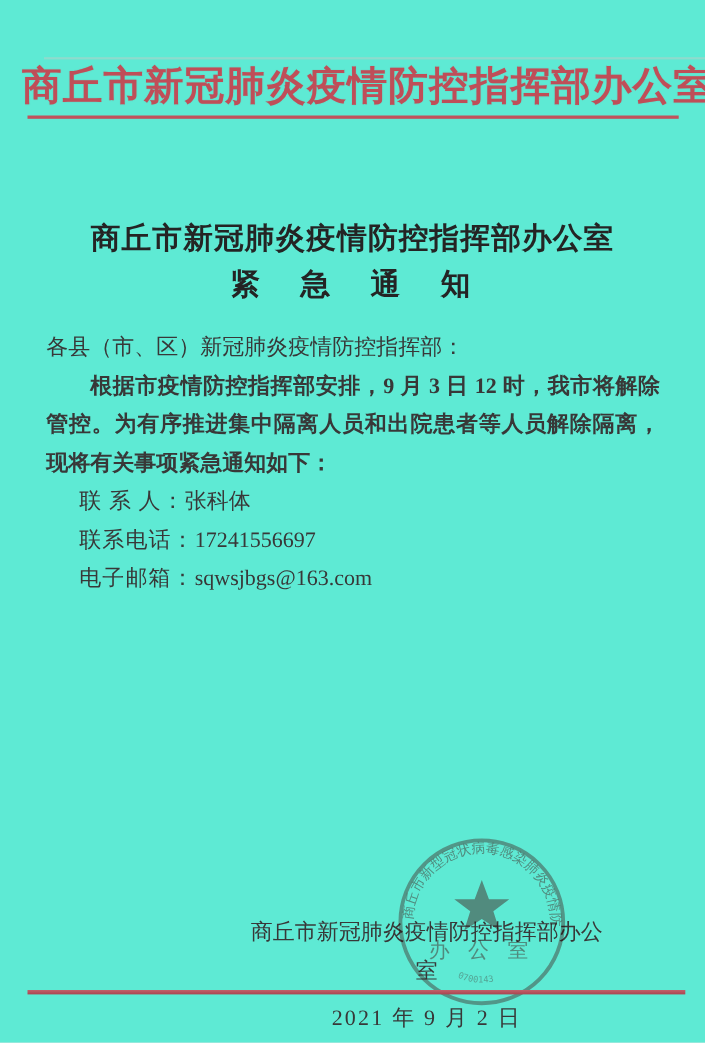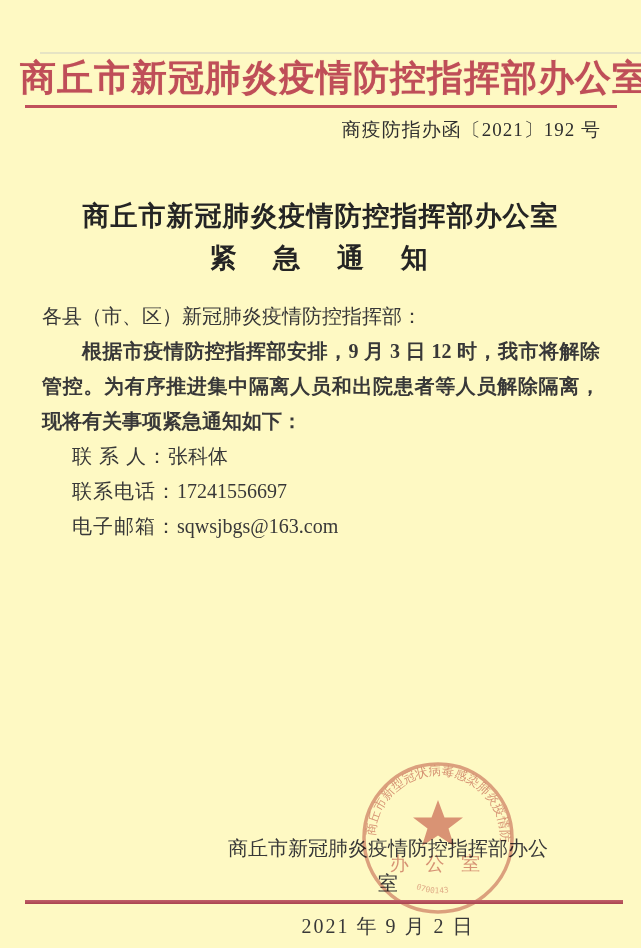--- a/index.html
+++ b/index.html
@@ -4,21 +4,21 @@
 <style>
   * { margin: 0; padding: 0; box-sizing: border-box; }
   html, body { background: #e8e8e6; }
   body { font-family: "Liberation Serif", "DejaVu Serif", serif; }
 
   .page {
     position: relative;
     width: 641px;
     height: 948px;
     margin: 0 auto;
-    background: #fef9c3;
+    background: #5eead4;
     overflow: hidden;
     color: #3a3a3a;
   }
 
   
   .scan-line {
     position: absolute;
     top: 52px; left: 40px; right: 0;
     height: 2px;
     background: #c9c9c5;
@@ -122,21 +122,20 @@
 <body>
 
 <div class="page">
 
   <div class="scan-line"></div>
 
   <div class="org-title">商丘市新冠肺炎疫情防控指挥部办公室</div>
 
   <div class="red-rule"></div>
 
-  <div class="doc-number">商疫防指办函〔2021〕192 号</div>
 
   <div class="notice-title">
     <div class="line1">商丘市新冠肺炎疫情防控指挥部办公室</div>
     <div class="line2">紧 急 通 知</div>
   </div>
 
   <div class="body-text">
     <p>各县（市、区）新冠肺炎疫情防控指挥部：</p>
     <p class="indent">根据市疫情防控指挥部安排，9 月 3 日 12 时，我市将解除管控。为有序推进集中隔离人员和出院患者等人员解除隔离，现将有关事项紧急通知如下：</p>
     <p class="contact-line">

